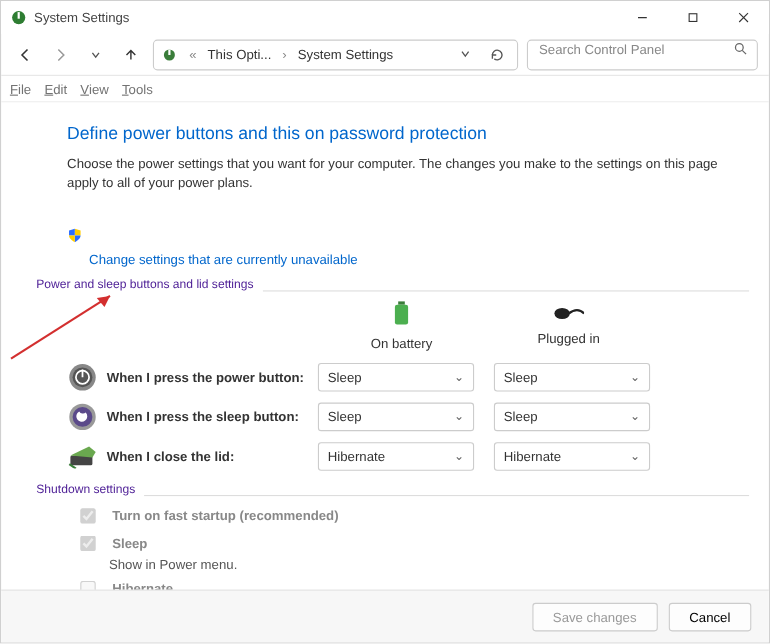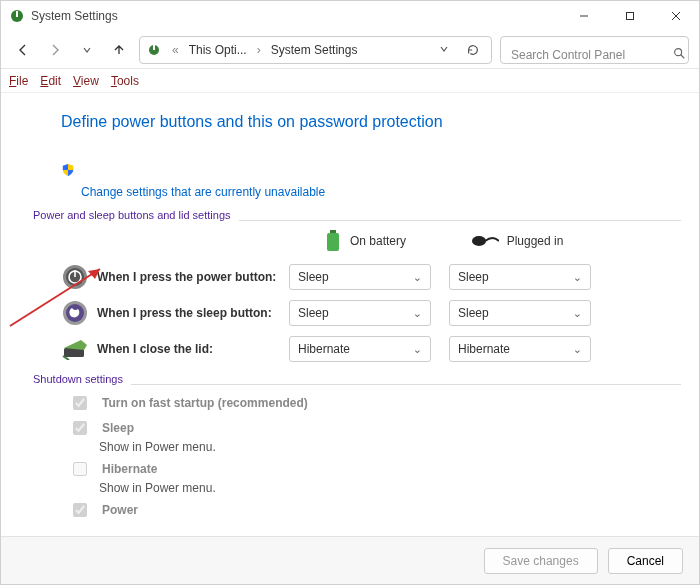--- a/index.html
+++ b/index.html
@@ -28,44 +28,44 @@
   .navbtn { width: 24px; height: 24px; display:flex; align-items:center; justify-content:center; color:#333; cursor:pointer; border-radius:3px;}
   .addrbox {
     flex: 1; height: 28px; border:1px solid #ccc; border-radius:4px; display:flex; align-items:center;
     padding: 0 6px; gap:6px; font-size:12px; color:#333; min-width:0;
   }
   .addrbox .crumb { white-space:nowrap; }
   .addrbox .sep { color:#888; padding:0 4px;}
   .addrbox .chev { margin-left:auto; color:#666; padding:0 4px; cursor:pointer;}
   .addr-refresh { color:#555; }
   .searchbox {
-    width: 189px; height:28px; border:1px solid #ccc; border-radius:4px; display:flex; align-items:flex-end;
+    width: 210px; height:28px; border:1px solid #ccc; border-radius:4px; display:flex; align-items:flex-start;
     padding:0 8px; font-size:12px; color:#888;
   }
   .searchbox input {
     border:none; outline:none; flex:1; font-size:12px; background:transparent; color:#333;
   }
   .searchbox input::placeholder { color:#888; }
   .searchbox .mag { color:#666; margin-left:4px;}
   
-  .menubar { height:24px; display:flex; align-items:center; padding:0 8px; font-size:12px; gap:12px; color:#7f1d1d; border-bottom:1px solid #eee;}
+  .menubar { height:24px; display:flex; align-items:center; padding:0 8px; font-size:12px; gap:12px; color:#737373; border-bottom:1px solid #eee;}
   .menubar .m { cursor:pointer; }
   .menubar .m u { text-decoration: underline; }
   
   .content { flex:1; padding: 14px 18px 4px 60px; overflow:hidden; font-size:12px; color:#333; position:relative;}
   h1 { font-size:16px; color:#0066cc; font-weight:400; margin:6px 0 10px 0;}
   .desc { font-size:12px; color:#333; line-height:1.4; margin-bottom:10px; }
   .changelink { display:flex; align-items:center; gap:6px; margin-bottom:10px;}
   .changelink a { color:#0066cc; font-size:12px; text-decoration:none; cursor:pointer;margin-top:44px;}
   .shield-icon { width:14px; height:14px; }
   .section-title { font-size:11px; color:#4c1d95; margin:4px 0 8px -28px; display:flex; align-items:flex-end;}
   .section-title .line { flex:1; height:1px; background:#ddd; margin-left:8px;}
   .columns-header { display:flex; align-items:center; margin:6px 0 10px 0;}
   .col-spacer { width:228px; }
-  .col-h { width:152px; display:flex; align-items:center; gap:8px; font-size:12px; justify-content:center;}
+  .col-h { width:152px; display:flex; align-items:center; gap:8px; font-size:12px; justify-content:center;flex-direction:column;}
   .row { display:flex; align-items:center; margin:8px 0;}
   .row .icon { width:28px; height:28px; margin-right:8px; display:flex; align-items:center; justify-content:center;}
   .row .label { width:192px; font-size:12px;font-weight:bold;}
   .select {
     width:142px; height:26px; border:1px solid #ccc; border-radius:3px; display:flex; align-items:center;
     padding:0 8px; font-size:12px; color:#333; background:#fff; cursor:pointer; margin-right:18px;
     justify-content:space-between;
   }
   .select .chev2 { color:#666; font-size:11px;}
   
@@ -174,20 +174,21 @@
 
   <div class="menubar">
     <span class="m"><u>F</u>ile</span>
     <span class="m"><u>E</u>dit</span>
     <span class="m"><u>V</u>iew</span>
     <span class="m"><u>T</u>ools</span>
   </div>
 
   <div class="content">
     <h1>Define power buttons and this on password protection</h1>
+    <div class="desc">Choose the power settings that you want for your computer. The changes you make to the settings on this page apply to all of your power plans.</div>
 
     <div class="changelink">
       <svg class="shield-icon" viewBox="0 0 16 16">
         <path d="M8 1 L14 3 V8 C14 12 8 15 8 15 C8 15 2 12 2 8 V3 Z" fill="#fff"></path>
         <path d="M8 1 L14 3 V8 H8 Z" fill="#ffcc00"></path>
         <path d="M8 1 L2 3 V8 H8 Z" fill="#2b6cff"></path>
         <path d="M8 8 H14 C14 12 8 15 8 15 Z" fill="#2b6cff"></path>
         <path d="M8 8 H2 C2 12 8 15 8 15 Z" fill="#ffcc00"></path>
       </svg>
       <a>Change settings that are currently unavailable</a>

